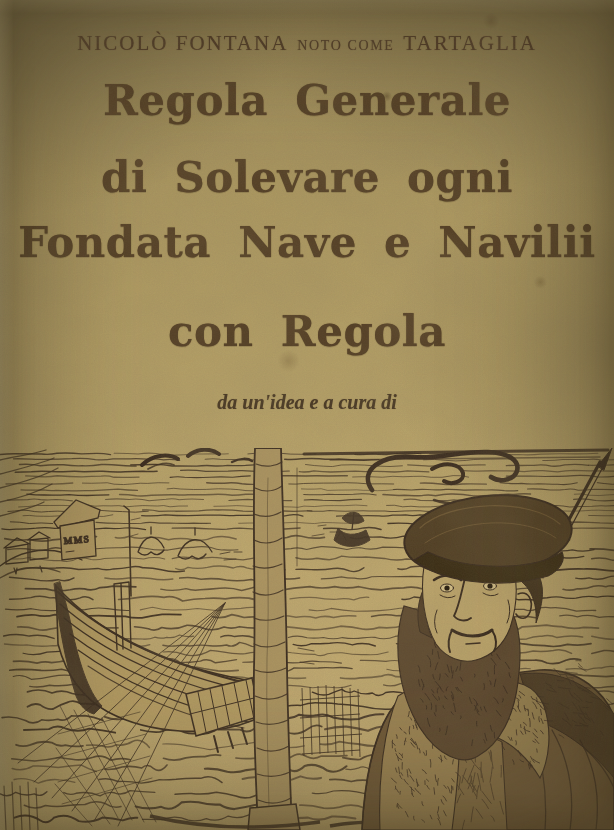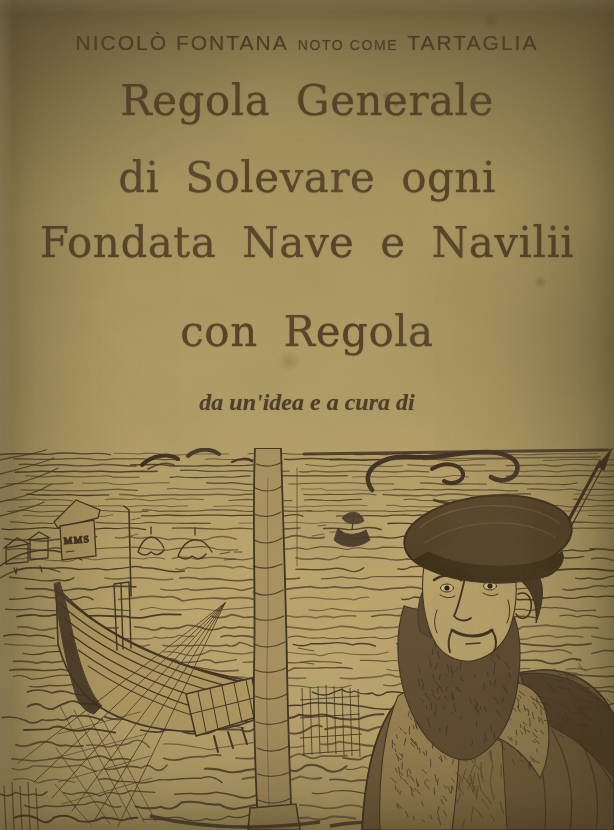--- a/index.html
+++ b/index.html
@@ -21,41 +21,41 @@
       linear-gradient(180deg,#9c8a58 0%,#ac985f 22%,#b7a267 48%,#bda76b 72%,#b3a066 100%);
   }
   .cover::after{
     content:"";position:absolute;inset:0;pointer-events:none;z-index:9;
     box-shadow:inset 0 0 130px 24px rgba(58,47,26,.5), inset 0 0 28px 6px rgba(58,47,26,.28);
   }
   .texture{position:absolute;inset:0;z-index:8;pointer-events:none;}
 
   .author{
     position:absolute;top:31px;left:0;right:0;text-align:center;z-index:3;
-    font-family:Liberation Sans, sans-serif;color:var(--text-ink,#4a3522);
+    font-family:Liberation Serif, serif;color:var(--text-ink,#4a3522);
     letter-spacing:2px;white-space:nowrap;
     text-shadow:0 0 1px rgba(74,53,34,.55);
   }
   .author .big{font-size:21px;}
   .author .mid{font-size:14px;margin:0 9px;letter-spacing:1.6px;}
 
   .title-line{
     position:absolute;left:0;right:0;margin:0;text-align:center;z-index:3;
-    font-family:"DejaVu Serif",serif;font-weight:normal;font-size:42px;
+    font-family:"DejaVu Serif",serif;font-weight:bold;font-size:42px;
     color:#4e3920;word-spacing:12px;letter-spacing:.5px;
     text-shadow:0 0 1px rgba(62,44,24,.6), 0 1px 0 rgba(62,44,24,.15);
   }
   .t1{top:76px;} .t2{top:153px;} .t3{top:218px;} .t4{top:307px;}
 
   .credit{
     position:absolute;top:390px;left:0;right:0;text-align:center;z-index:3;
     font-family:"Liberation Serif",serif;font-style:italic;font-weight:bold;
     color:#3e2e1c;text-shadow:0 0 1px rgba(62,46,28,.45);
   }
-  .credit-intro{font-size:24px;line-height:24px;}
+  .credit-intro{font-size:20px;line-height:24px;}
   .credit-name{font-size:23px;line-height:27px;}
 
   .engraving{position:absolute;left:0;top:448px;z-index:2;color:var(--engraving-ink,#33251a);}
   .engraving path, .engraving line, .engraving ellipse, .engraving polyline{vector-effect:none;}
   .sign-text{font-family:"Liberation Serif",serif;font-size:9.5px;letter-spacing:1.5px;fill:currentColor;}
 </style>
 </head>
 <body>
 
 <div class="cover">

